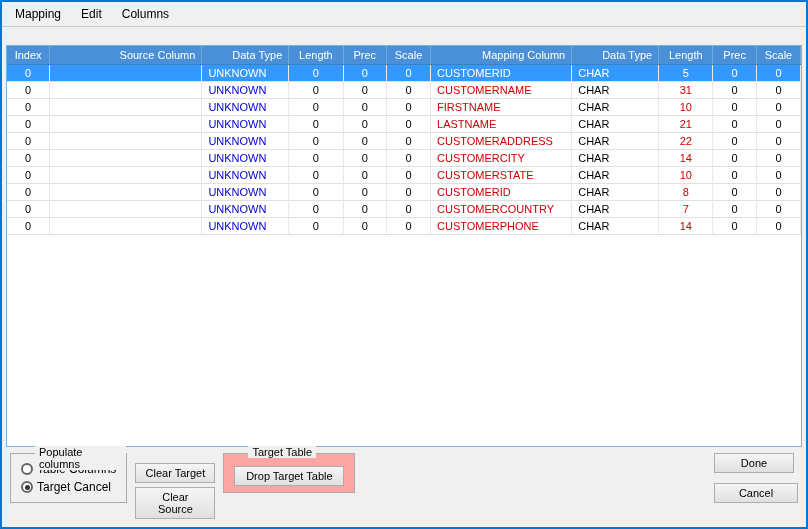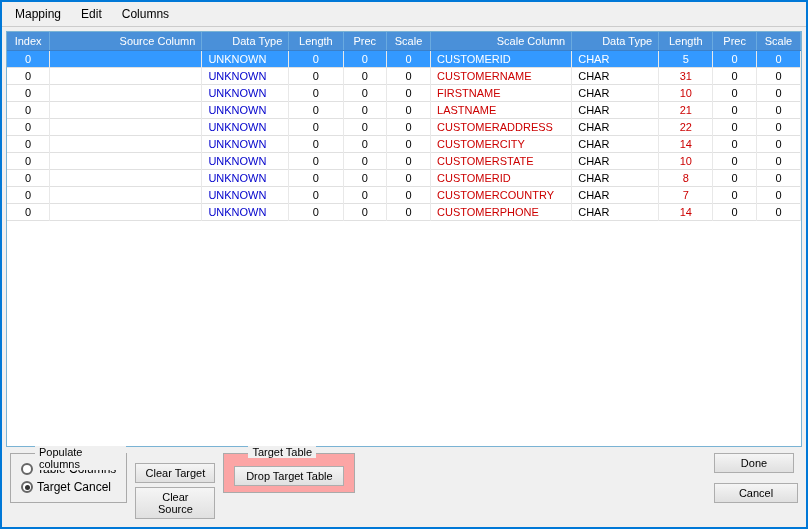--- a/index.html
+++ b/index.html
@@ -85,20 +85,21 @@
       font-size: 12px;
       border: 1px solid transparent;
     }
 
     .content-area {
       flex: 1;
       display: flex;
       flex-direction: column;
       padding: 4px;
       overflow: hidden;
+      margin-top: 14px;
     }
 
     .table-container {
       flex: 1;
       border: 1px solid #7ab3d4;
       background: white;
       overflow: auto;
     }
 
     table {
@@ -259,21 +260,21 @@
     <div class="table-container">
       <table>
         <thead>
           <tr>
             <th class="col-index">Index</th>
             <th class="col-source">Source Column</th>
             <th class="col-datatype">Data Type</th>
             <th class="col-length">Length</th>
             <th class="col-prec">Prec</th>
             <th class="col-scale">Scale</th>
-            <th class="col-target">Scale Column</th>
+            <th class="col-target">Mapping Column</th>
             <th class="col-datatype">Data Type</th>
             <th class="col-length">Length</th>
             <th class="col-prec">Prec</th>
             <th class="col-scale">Scale</th>
           </tr>
         </thead>
         <tbody id="table-body">
         <tr class="selected">
       <td class="col-index">0</td>
       <td class="col-source"></td>

